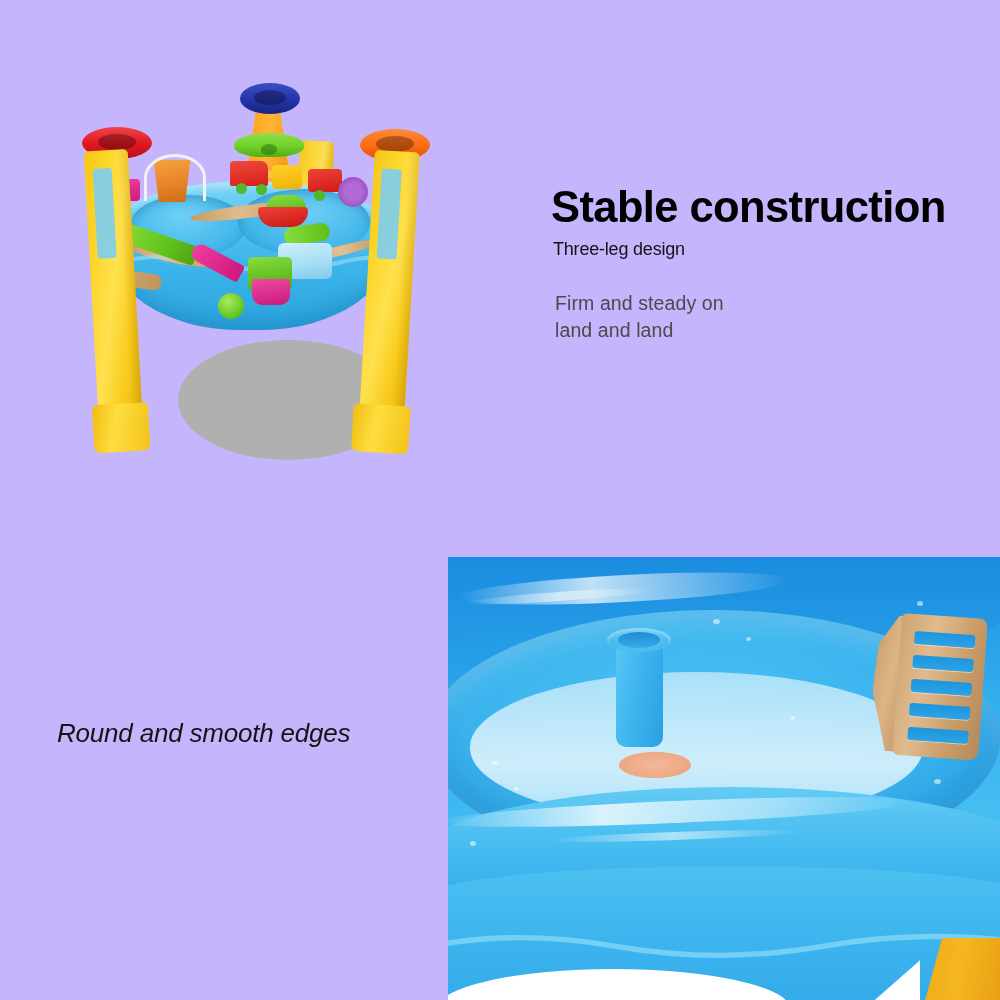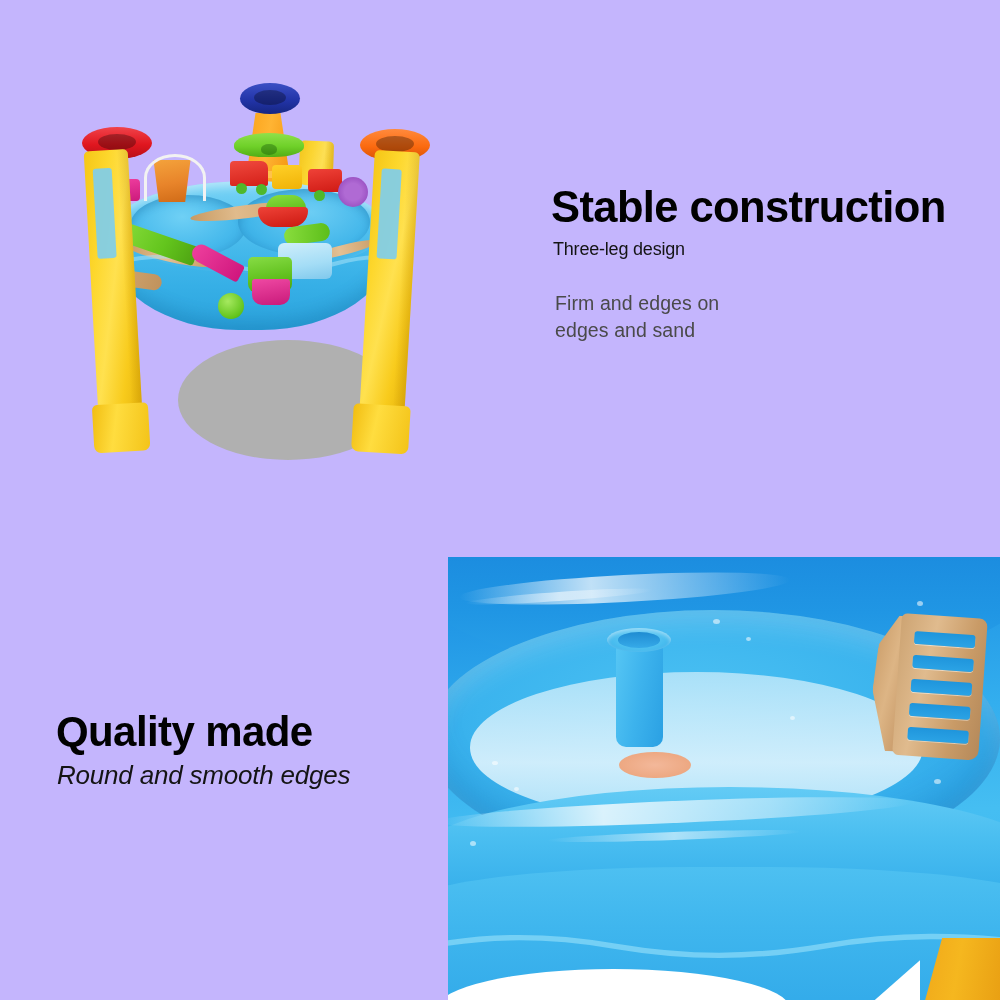--- a/index.html
+++ b/index.html
@@ -454,27 +454,26 @@
       <div class="inset"></div>
       <div class="shade"></div>
       <div class="foot"></div>
     </div>
   </div>
 
   <div class="text-block" id="tr-block">
     <div class="headline">Stable construction</div>
     <div class="subhead">Three-leg design</div>
     <div class="body-copy">
-      <div>Firm and edges on</div>
-      <div>edges and sand</div>
+      <div>Firm and steady on</div>
+      <div>land and land</div>
     </div>
   </div>
 
   <div class="text-block" id="bl-block">
-    <div class="headline">Quality made</div>
     <div class="subhead">Round and smooth edges</div>
   </div>
 
   <div id="closeup-photo">
     <div class="cu-bg"></div>
     <div class="cu-backwall"></div>
     <div class="cu-backwall-hl"></div>
 
     <div class="cu-bowl"></div>
     <div class="cu-bowl-inner"></div>

